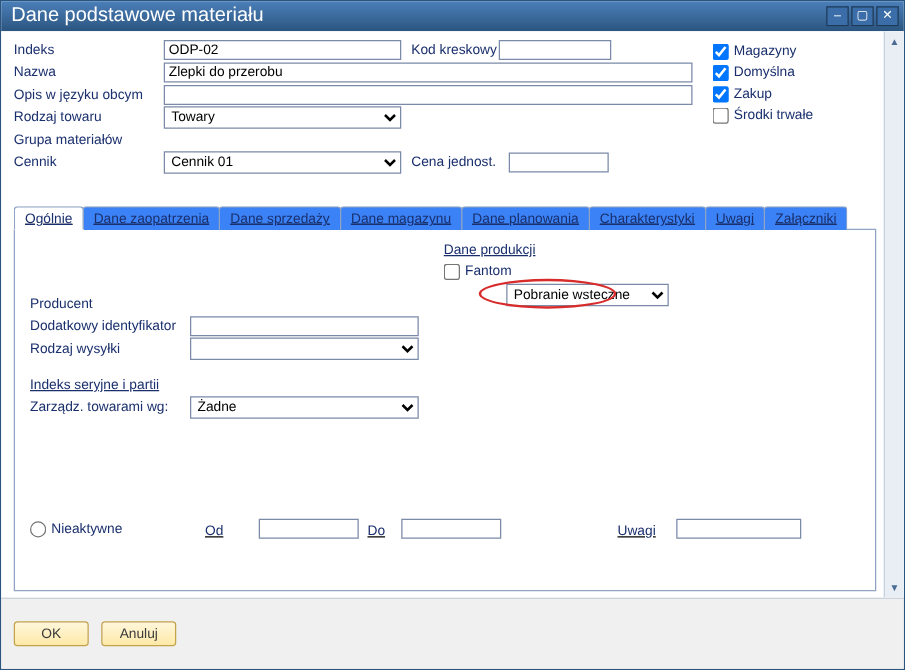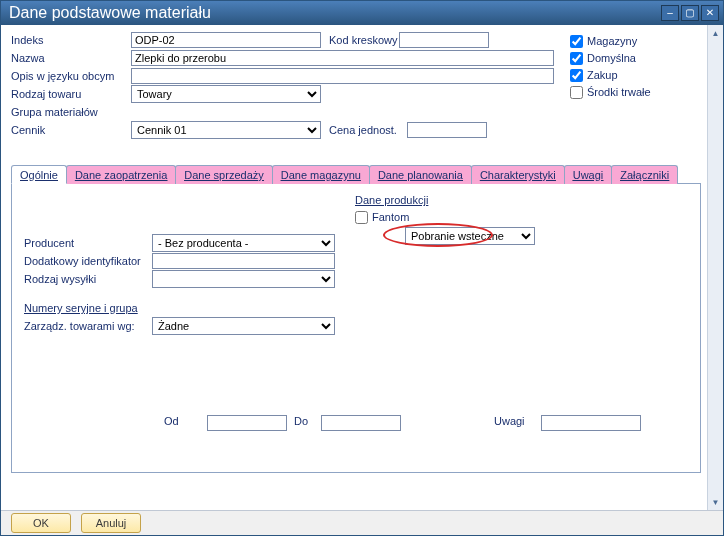--- a/index.html
+++ b/index.html
@@ -105,21 +105,21 @@
   .tabs {
     display: flex;
     position: relative;
     z-index: 2;
     text-decoration: underline;
   }
   .tab {
     border: 1px solid #8fa4c4;
     border-bottom: none;
     padding: 3px 8px;
-    background: #f9a8d4;
+    background: #3b82f6;
     color: #1a2f6d;
     border-top-left-radius: 3px;
     border-top-right-radius: 3px;
     margin-right: -1px;
     cursor: pointer;
     font-size: 11px;
     height: 19px;
   }
   .tab.active {
     background: #fff;
@@ -166,28 +166,28 @@
     width: 110px;
     height: 24px;
     pointer-events: none;
   }
 
   .bottom-block { margin-top: 80px; display:flex; align-items:flex-start; }
   .radios { width: 140px; }
   .radio { display: flex; align-items: center; gap: 4px; height: 16px; margin-bottom: 1px; }
   .radio input { margin:0; }
   .radio span { color: #1a2f6d; }
-  .date-bits { display:flex; align-items:flex-start; gap:3px; }
+  .date-bits { display:flex; align-items:flex-end; gap:3px;text-decoration:underline; }
   .date-bits label { color:#1a2f6d; }
 
   
   .footer {
     background: #f0f0f0;
     border-top: 1px solid #c0c8d4;
-    padding: 2px 10px;
+    padding: 18px 10px;
     display: flex;
     gap: 10px;
   }
   .btn {
     min-width: 60px;
     height: 20px;
     border: 1px solid #c4a24a;
     border-radius: 3px;
     background: linear-gradient(#fff7dc, #fde9a7);
     color: #3b3b3b;
@@ -270,32 +270,31 @@
         <div class="tab underline">Charakterystyki</div>
         <div class="tab underline">Uwagi</div>
         <div class="tab underline">Załączniki</div>
       </div>
       <div class="tabpanel">
         <div class="panel-grid">
           <div class="col col-left">
             <div style="height:40px"></div>
             <div class="prow">
               <label class="fld2">Producent</label>
-              <select class="sel sel-mid"><option>- Bez producenta -</option></select>
             </div>
             <div class="prow">
               <label class="fld2">Dodatkowy identyfikator</label>
               <input class="txt txt-mid" value="" style="">
             </div>
             <div class="prow">
               <label class="fld2">Rodzaj wysyłki</label>
               <select class="sel sel-mid"><option></option></select>
             </div>
             <div style="height:14px"></div>
-            <span class="section-title">Numery seryjne i grupa</span>
+            <span class="section-title">Indeks seryjne i partii</span>
             <div class="prow">
               <label class="fld2">Zarządz. towarami wg:</label>
               <select class="sel sel-mid"><option>Żadne</option></select>
             </div>
           </div>
 
           <div class="col col-right" style="position:relative">
             <span class="section-title">Dane produkcji</span>
             <div class="chk" style="margin-left:0">
               <input type="checkbox" style="">
@@ -304,20 +303,24 @@
             <div class="prow" style="margin-top:2px; position:relative">
               <div style="width:50px"></div>
               <select class="sel" style="width:130px"><option>Pobranie wsteczne</option></select>
               <div class="red-ellipse" style="left:28px;top:-4px"></div>
             </div>
           </div>
         </div>
 
         <div class="bottom-block">
           <div class="radios">
+            <div class="radio">
+                <input type="radio" name="aktywnosc" style="">
+                <span>Nieaktywne</span>
+              </div>
           </div>
           <div class="date-bits">
             <label style="width:40px">Od</label>
             <input class="txt" style="width: 80px;">
             <label style="width:24px;margin-left:4px">Do</label>
             <input class="txt" style="width: 80px;">
             <label style="width:44px;margin-left:90px">Uwagi</label>
             <input class="txt" style="width: 100px;">
           </div>
         </div>

